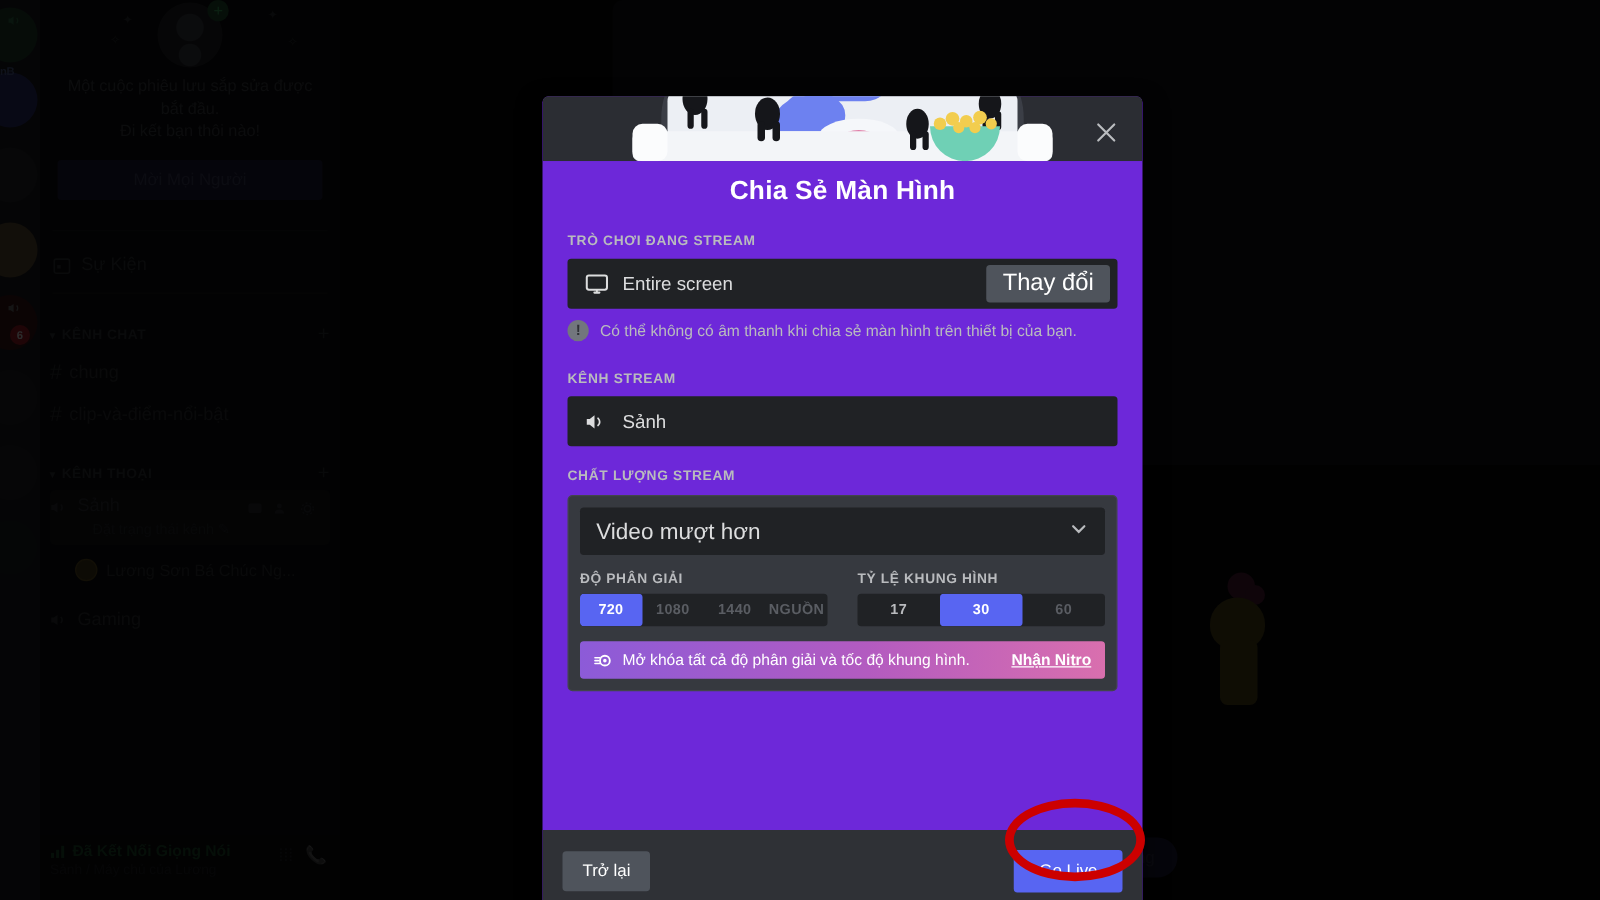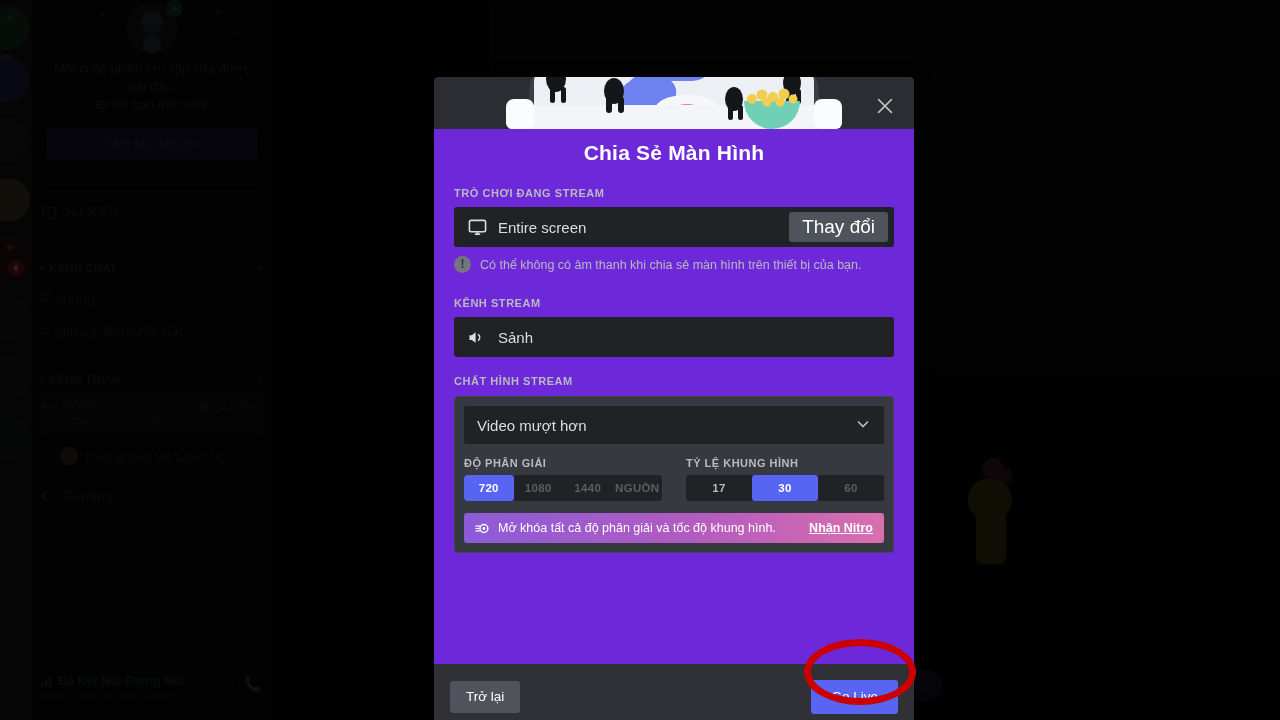--- a/index.html
+++ b/index.html
@@ -210,21 +210,21 @@
     width: 22px; height: 22px; border: 1.5px solid #72767d; border-radius: 4px;
     flex: none; cursor: pointer;
   }
   .quality-box {
     margin-top: 9px; border: 1px solid #42454b; border-radius: 4px;
     padding: 9px; background: #36393f;
   }
   .sel {
     height: 38px; background: #202225; border-radius: 3px;
     display: flex; align-items: center; padding: 0 13px;
-    color: #dcddde; font-size: 15px; cursor: pointer; text-align: right;
+    color: #dcddde; font-size: 18px; cursor: pointer; text-align: right;
   }
   .sel .chev { margin-left: auto; color: #b9bbbe; }
   .grid2 { display: flex; gap: 24px; margin-top: 13px; }
   .col { flex: 1; }
   .col-label {
     color: #b9bbbe; font-size: 11px; font-weight: 700; letter-spacing: .5px;
     margin-bottom: 6px;
   }
   .seg {
     display: flex; background: #202225; border-radius: 3px; overflow: hidden;
@@ -520,21 +520,21 @@
       <div class="sect-label" style="margin-top:24px;">KÊNH STREAM</div>
       <div class="field">
         <svg width="19" height="19" viewBox="0 0 20 20">
           <path fill="#dcddde" d="M8 4.5 L4 7.5 H1.5 v5 H4 l4 3 z"></path>
           <path stroke="#dcddde" stroke-width="1.5" fill="none" stroke-linecap="round" d="M11 7a4 4 0 0 1 0 6"></path>
         </svg>
         <span>Sảnh</span>
       </div>
 
 
-      <div class="sect-label" style="margin-top:18px;">CHẤT HÌNH STREAM</div>
+      <div class="sect-label" style="margin-top:18px;">CHẤT LƯỢNG STREAM</div>
       <div class="quality-box">
         <div class="sel">
           <span>Video mượt hơn</span>
           <span class="chev">
             <svg width="16" height="16" viewBox="0 0 16 16">
                 <path d="M3.5 6 L8 10.5 L12.5 6" stroke="#b9bbbe" stroke-width="1.7" fill="none" stroke-linecap="round"></path>
               </svg>
           </span>
         </div>
 

